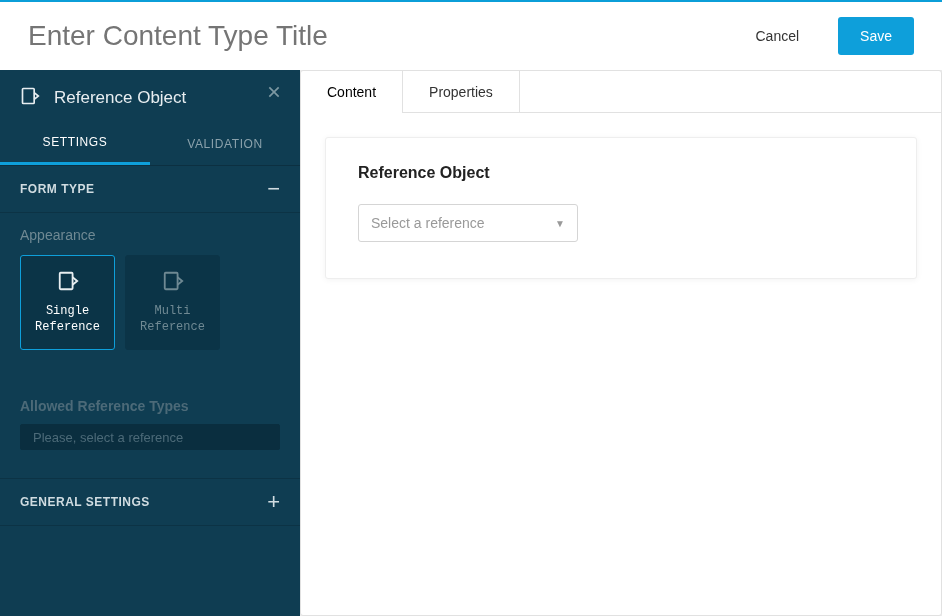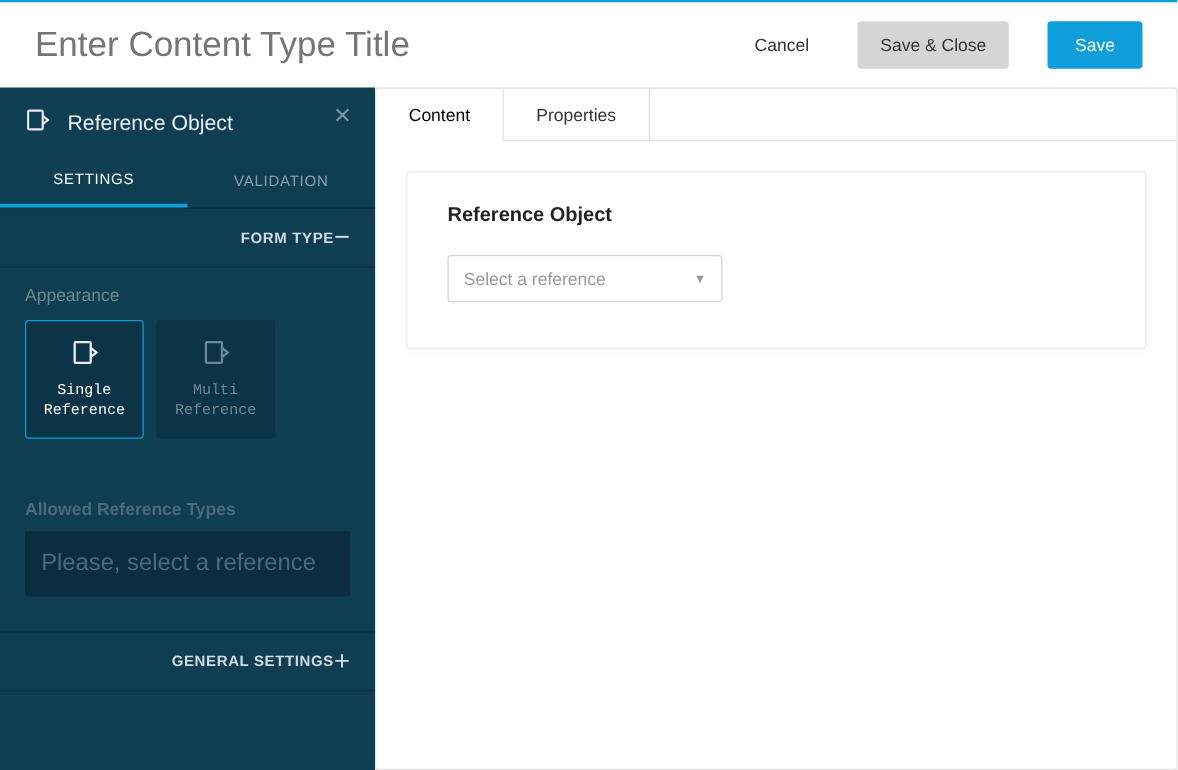--- a/index.html
+++ b/index.html
@@ -66,21 +66,21 @@
     .sb-tab {
       flex: 1; display: flex; align-items: center; justify-content: center;
       font-size: 12px; letter-spacing: 0.6px; color: #8aa1ab;
       cursor: pointer;
     }
     .sb-tab.active {
       color: #fff;
       border-bottom: 3px solid #0e9fda;
     }
     .sb-section {
-      display: flex; align-items: center; justify-content: flex-end;
+      display: flex; align-items: center; justify-content: space-between;
       padding: 16px 20px;
       border-bottom: 1px solid rgba(0,0,0,0.15);
     }
     .sb-section-title { color: #d0dce1; font-size: 12px; letter-spacing: 0.5px; font-weight: 600; }
     .sb-toggle { color: #d0dce1; font-size: 22px; line-height: 14px; cursor: pointer; font-weight: 300; }
     .sb-body { padding: 14px 20px 28px 20px; }
     .sb-label { color: #6f8993; font-size: 14px; margin-bottom: 12px; }
     .type-cards { display: flex; gap: 10px; font-family: Liberation Mono, monospace; }
     .type-card {
       width: 95px; height: 95px;
@@ -91,23 +91,23 @@
       gap: 8px; cursor: pointer;
       color: #6f8993; font-size: 12px; text-align: center;
     }
     .type-card.active {
       border: 1px solid #0e9fda;
       color: #fff;
     }
     .type-card .card-label { line-height: 1.3; }
     .sb-label2 { color: #4c6a78; font-size: 14px; margin-top: 48px; margin-bottom: 10px; font-weight: 600; }
     .sb-input {
-      width: 100%; height: 52px; background: #0a2e3f;
+      width: 100%; height: 26px; background: #0a2e3f;
       border: 1px solid #0a2e3f; border-radius: 2px;
-      padding: 0 12px; color: #4c6a78; font-size: 19px;
+      padding: 0 12px; color: #4c6a78; font-size: 13px;
       outline: none;
     }
     .sb-input::placeholder { color: #4c6a78; }
     .main {
       flex: 1; background: #ebebeb; 
     }
     .panel {
       background: #fff; border: 1px solid #e1e1e1; border-radius: 3px;
       height: 100%;
     }
@@ -142,21 +142,20 @@
   </style>
 </head>
 <body>
 
 <div class="top-border"></div>
 
 <div class="header">
   <input class="title-input" placeholder="Enter Content Type Title" style="">
   <div class="header-actions">
     <button class="btn-text">Cancel</button>
-    <button class="btn-gray">Save &amp; Close</button>
     <button class="btn-blue">Save</button>
   </div>
 </div>
 
 <div class="body">
   <aside class="sidebar">
     <div class="sb-header">
       <span class="icon-ref">
         <svg width="20" height="20" viewBox="0 0 24 24" fill="none" stroke="currentColor" stroke-width="2">
           <rect x="3" y="3" width="14" height="18" rx="1"></rect>

